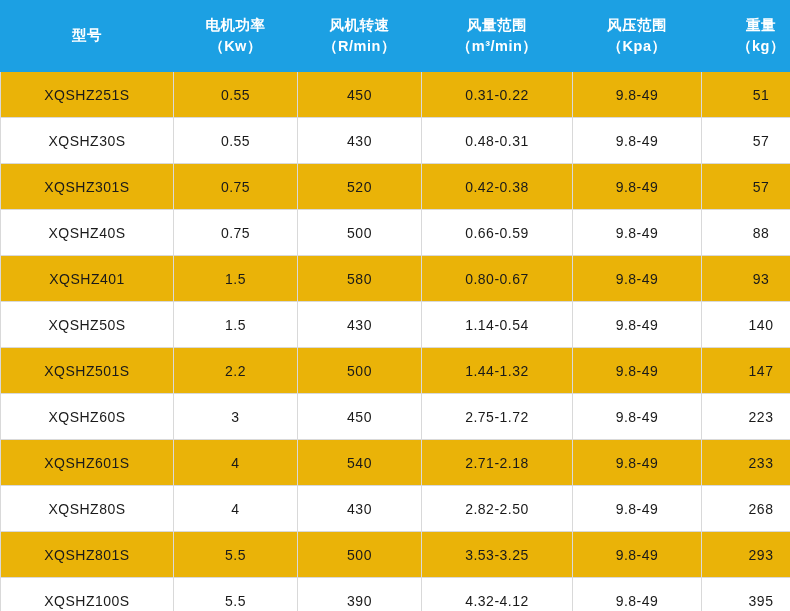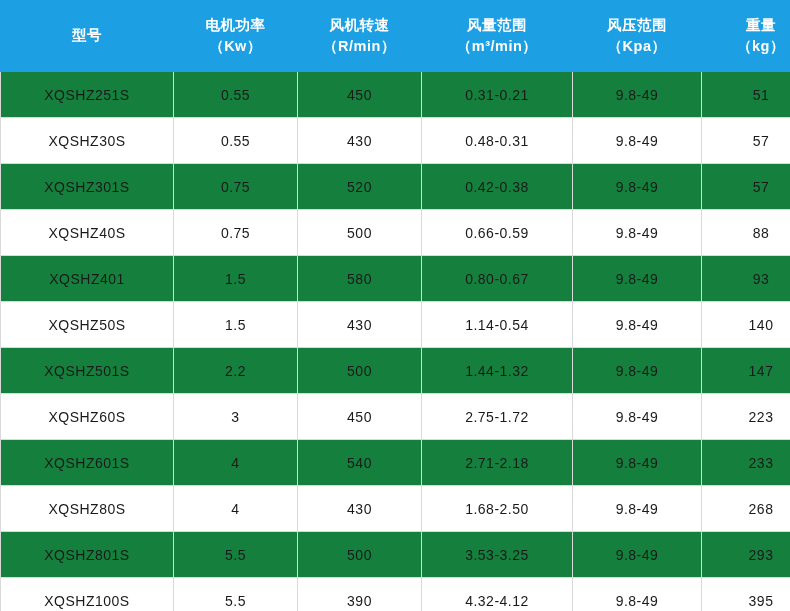--- a/index.html
+++ b/index.html
@@ -39,21 +39,21 @@
   }
   .spec-table thead th .unit {
     display: block;
     font-weight: bold;
   }
   .spec-table tbody td {
     height: 41px;
     padding: 2px;
   }
   .spec-table tbody tr.odd td {
-    background: #15803d;
+    background: #eab308;
   }
   .spec-table tbody tr.even td {
     background: #ffffff;
   }
   .col-model   { width: 168px; }
   .col-power   { width: 119px; }
   .col-speed   { width: 119px; }
   .col-flow    { width: 146px; }
   .col-press   { width: 124px; }
   .col-weight  { width: 114px; }
@@ -89,21 +89,21 @@
         <span>重量</span>
         <span class="unit">（kg）</span>
       </th>
     </tr>
   </thead>
   <tbody>
     <tr class="odd">
         <td class="cell-model">XQSHZ251S</td>
         <td>0.55</td>
         <td>450</td>
-        <td>0.31-0.21</td>
+        <td>0.31-0.22</td>
         <td>9.8-49</td>
         <td>51</td>
       </tr>
     <tr class="even">
         <td class="cell-model">XQSHZ30S</td>
         <td>0.55</td>
         <td>430</td>
         <td>0.48-0.31</td>
         <td>9.8-49</td>
         <td>57</td>
@@ -161,21 +161,21 @@
         <td>4</td>
         <td>540</td>
         <td>2.71-2.18</td>
         <td>9.8-49</td>
         <td>233</td>
       </tr>
     <tr class="even">
         <td class="cell-model">XQSHZ80S</td>
         <td>4</td>
         <td>430</td>
-        <td>1.68-2.50</td>
+        <td>2.82-2.50</td>
         <td>9.8-49</td>
         <td>268</td>
       </tr>
     <tr class="odd">
         <td class="cell-model">XQSHZ801S</td>
         <td>5.5</td>
         <td>500</td>
         <td>3.53-3.25</td>
         <td>9.8-49</td>
         <td>293</td>

